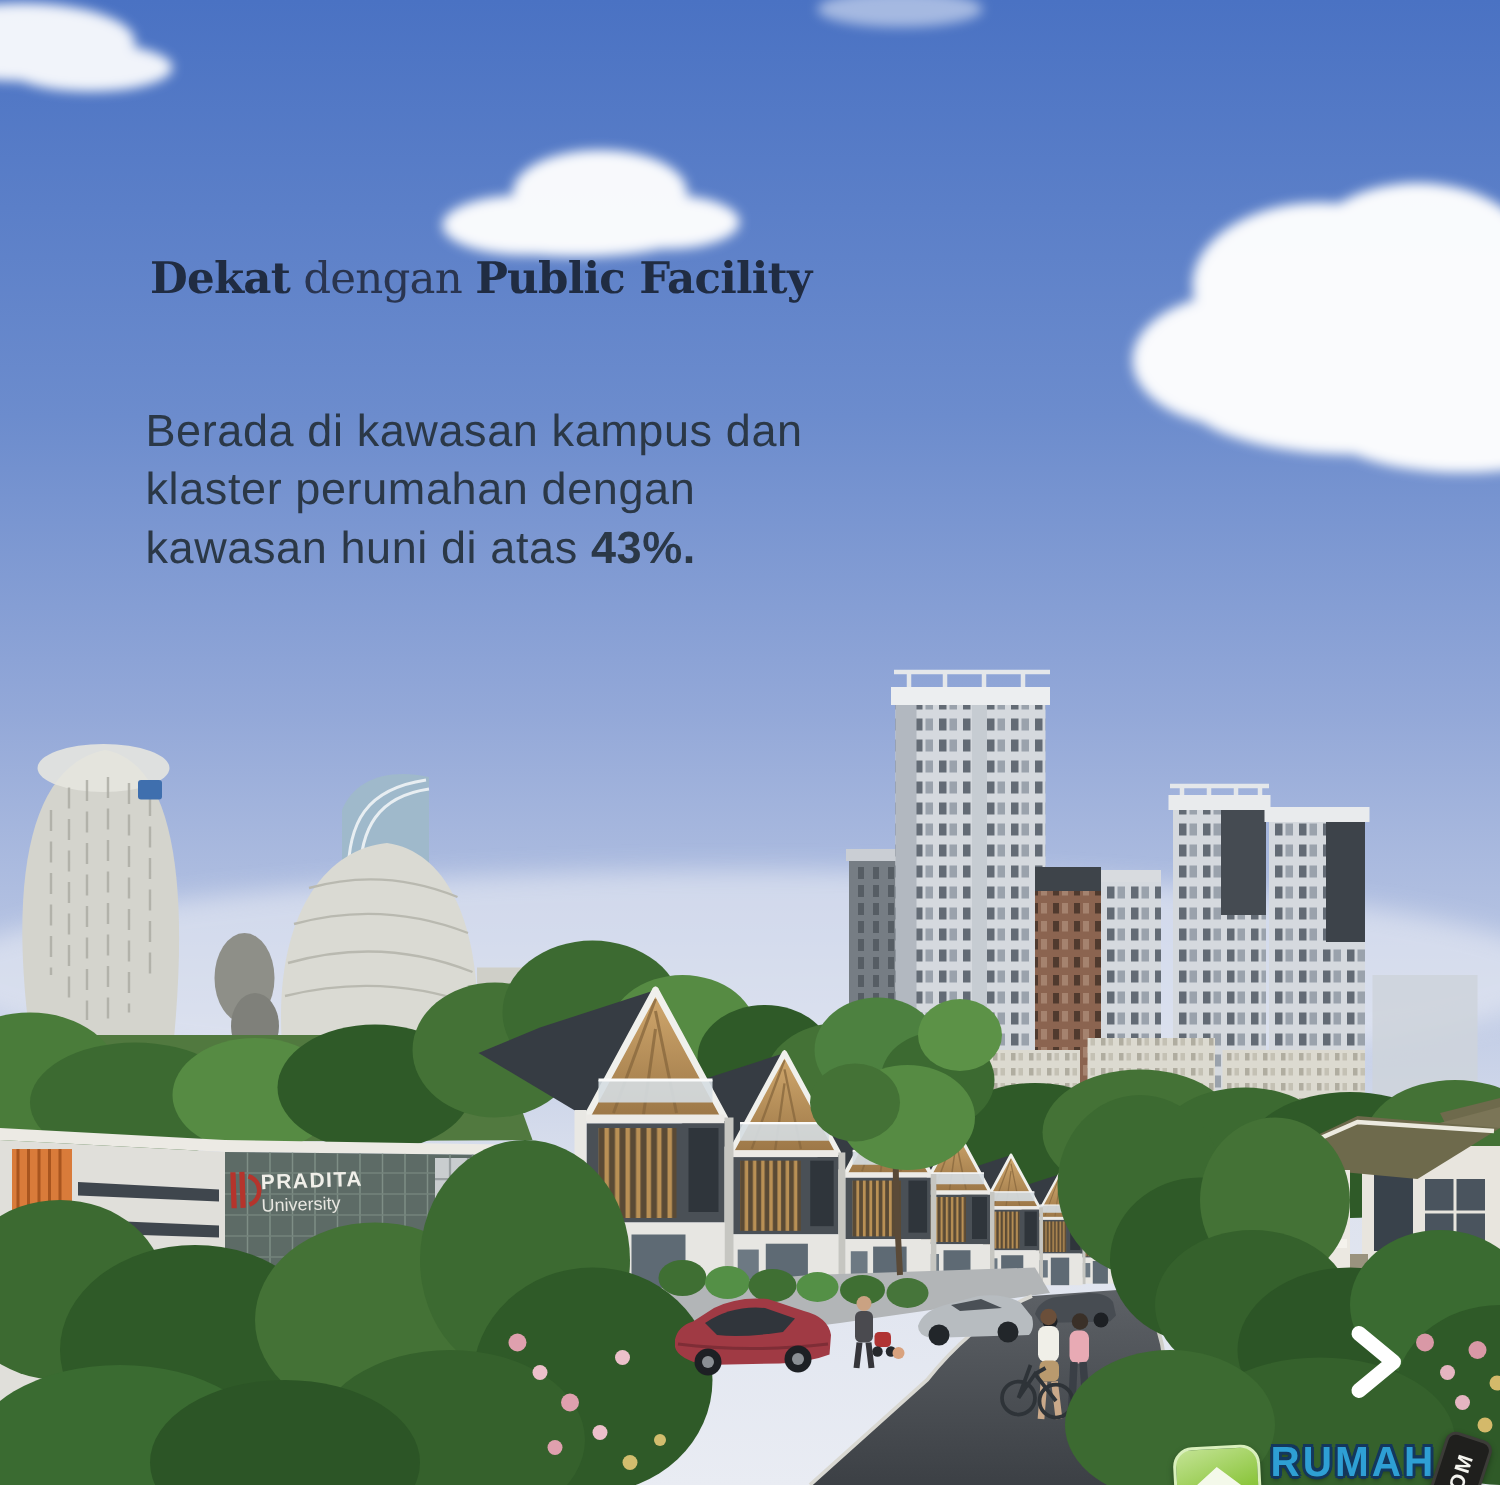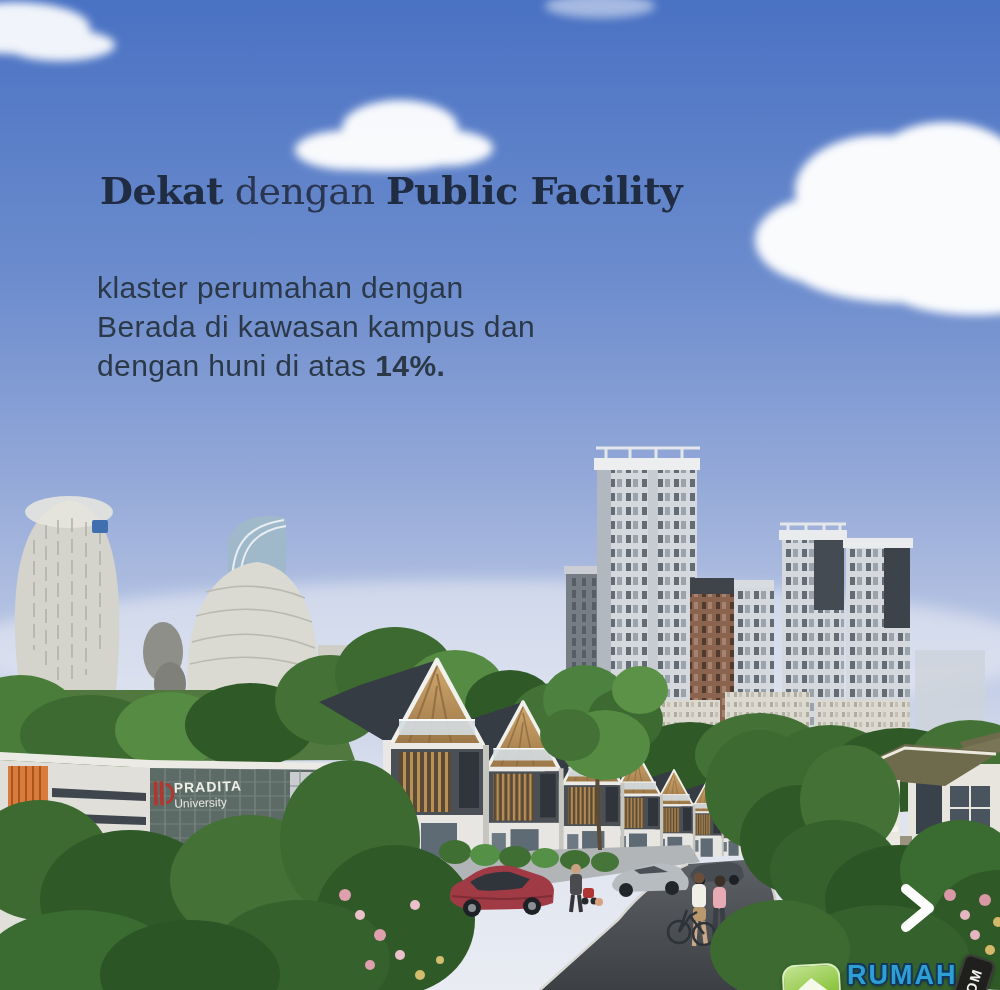--- a/index.html
+++ b/index.html
@@ -3,21 +3,21 @@
 <meta charset="utf-8">
 <style>
   html,body{margin:0;padding:0;background:#222;}
   #canvas{position:relative;width:1000px;height:990px;overflow:hidden;
     background:linear-gradient(180deg,#4a72c3 0%,#6c8ccd 28%,#93a8d8 48%,#bcc8e4 66%,#dde2ee 80%,#e9ecf3 100%);
     font-family:"Liberation Sans",sans-serif;}
   .scene{position:absolute;left:0;top:0;width:1000px;height:990px;display:block;}
 
   
   .headline{position:absolute;left:100px;top:168px;font-family:"DejaVu Serif","Liberation Serif",serif;
-    font-size:38px;letter-spacing:-0.5px;color:#202c42;white-space:nowrap;}
+    font-size:29px;letter-spacing:-0.5px;color:#202c42;white-space:nowrap;}
   .headline .hl-bold{font-weight:bold;}
   .headline .hl-reg{font-weight:400;color:#2a3550;}
 
   
   .bodycopy{position:absolute;left:97px;top:268px;font-size:30px;line-height:39px;
     color:#2b3847;letter-spacing:0.4px;}
   .bodycopy .b-bold{font-weight:bold;}
 
   
   .watermark{position:absolute;left:779px;top:956px;width:221px;height:70px;}
@@ -354,23 +354,23 @@
     <g>
       <path d="M906,889 L929,908 L906,927" stroke="#ffffff" stroke-width="10" fill="none" stroke-linecap="round" stroke-linejoin="round"></path>
     </g>
   </svg>
 
   <div class="headline">
     <span class="hl-bold">Dekat</span><span class="hl-reg"> dengan </span><span class="hl-bold">Public Facility</span>
   </div>
 
   <div class="bodycopy">
+    <div>Berada di kawasan kampus dan</div>
     <div>klaster perumahan dengan</div>
-    <div>Berada di kawasan kampus dan</div>
-    <div><span>dengan huni di atas </span><span class="b-bold">14%.</span></div>
+    <div><span>kawasan huni di atas </span><span class="b-bold">43%.</span></div>
   </div>
 
   <div class="watermark">
     <div class="wm-house">
       <svg width="36" height="34" viewBox="0 0 36 34">
         <polygon points="18,1 35,15 31,15 31,33 5,33 5,15 1,15" fill="#f4f9ea"></polygon>
         <rect x="14" y="22" width="8" height="11" fill="#8dc63f"></rect>
       </svg>
     </div>
     <div class="wm-words">

